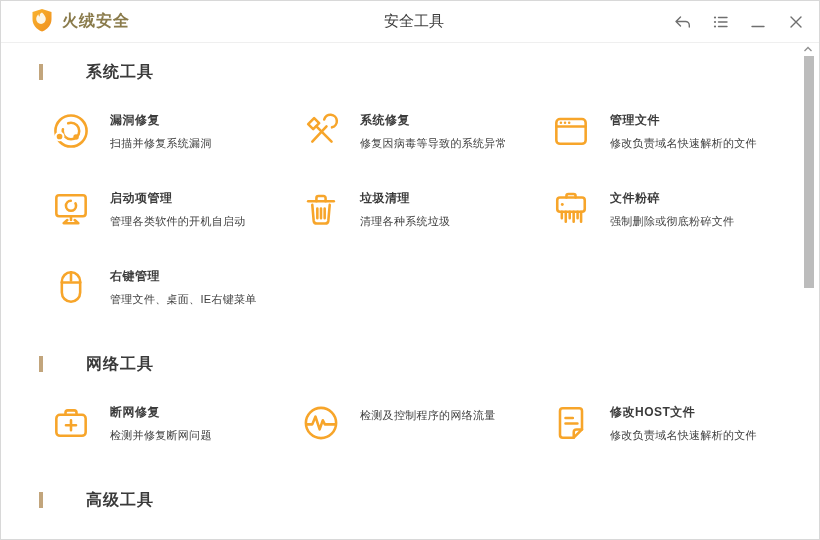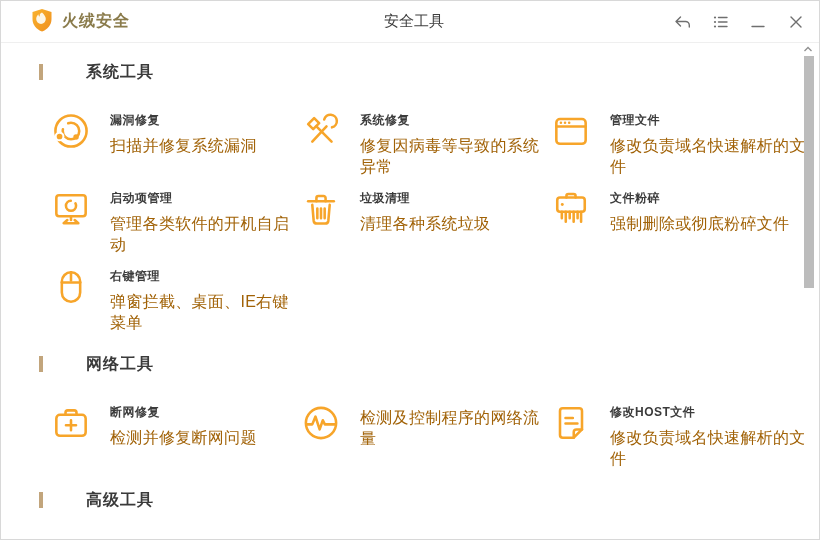--- a/index.html
+++ b/index.html
@@ -22,21 +22,21 @@
   .section-bar { width:4px; height:16px; background:#c2a57c; margin-right:15px; }
   .section-label { font-size:16px; font-weight:600; color:#3a3a3a; letter-spacing:1px; }
   .grid { display:grid; grid-template-columns:250px 250px 262px; row-gap:30px; margin:26px 0 0 10px; }
   .grid + .section-head { margin-top:40px; }
   .tool { display:flex; align-items:flex-start; height:48px; cursor:pointer; }
   .tool-icon { width:44px; height:44px; flex:0 0 44px; margin-right:17px; }
   .tool-icon svg { width:44px; height:44px; }
   .ic { stroke:#f7a52a; fill:none; stroke-width:2.8; stroke-linecap:round; stroke-linejoin:round; }
   .ic-fill { fill:#f7a52a; stroke:none; }
   .tool-title { font-size:12px; font-weight:600; color:#3b3b3b; margin-top:3px; letter-spacing:.5px; }
-  .tool-sub { font-size:16px; color:#a16207; margin-top:7px; letter-spacing:.3px; }
+  .tool-sub { font-size:11px; color:#404040; margin-top:7px; letter-spacing:.3px; }
 
   
   .scroll-up { position:absolute; top:44px; right:6px; width:10px; height:8px; display:flex; justify-content:center; cursor:pointer; }
   .scroll-thumb { position:absolute; top:55px; right:5px; width:10px; height:232px; background:#bcbcbc; cursor:pointer; }
 </style>
 </head>
 <body>
 
 <div class="window">
 
@@ -186,21 +186,21 @@
       <div class="tool">
         <span class="tool-icon">
           <svg viewBox="0 0 48 48">
             <rect class="ic" x="14" y="8" width="20" height="32" rx="10"></rect>
             <path class="ic" d="M24 8 V17"></path>
             <path class="ic" d="M14 19 H34" stroke-width="2.4"></path>
           </svg>
         </span>
         <span>
           <div class="tool-title">右键管理</div>
-          <div class="tool-sub">弹窗拦截、桌面、IE右键菜单</div>
+          <div class="tool-sub">管理文件、桌面、IE右键菜单</div>
         </span>
       </div>
 
     </div>
 
     <div class="section-head">
       <span class="section-bar"></span>
       <span class="section-label">网络工具</span>
     </div>
     <div class="grid">

